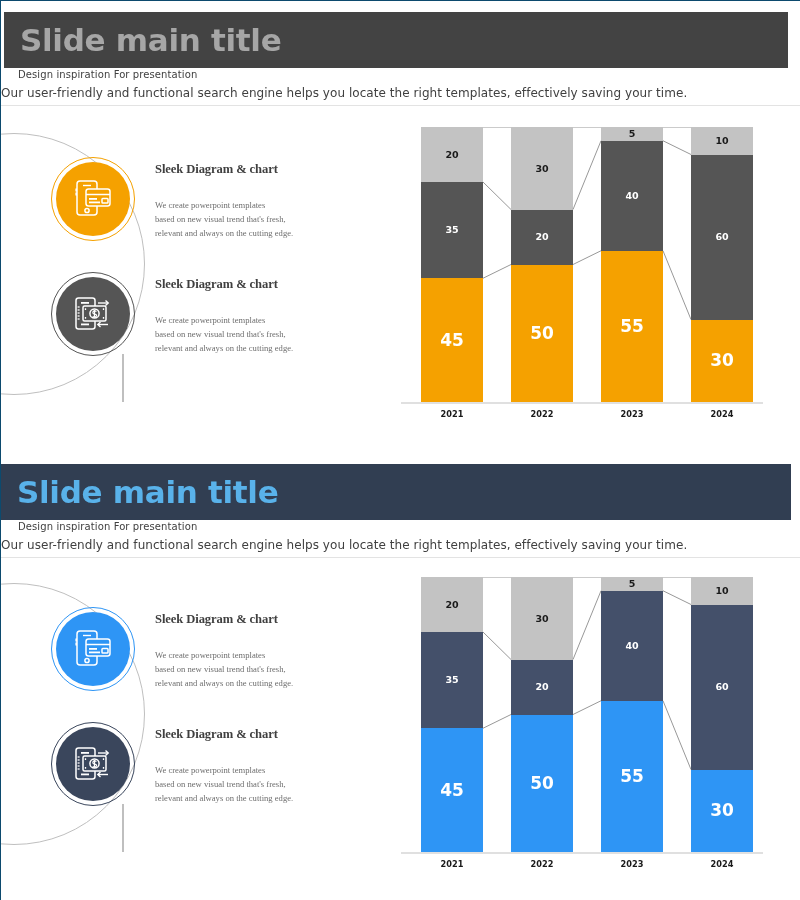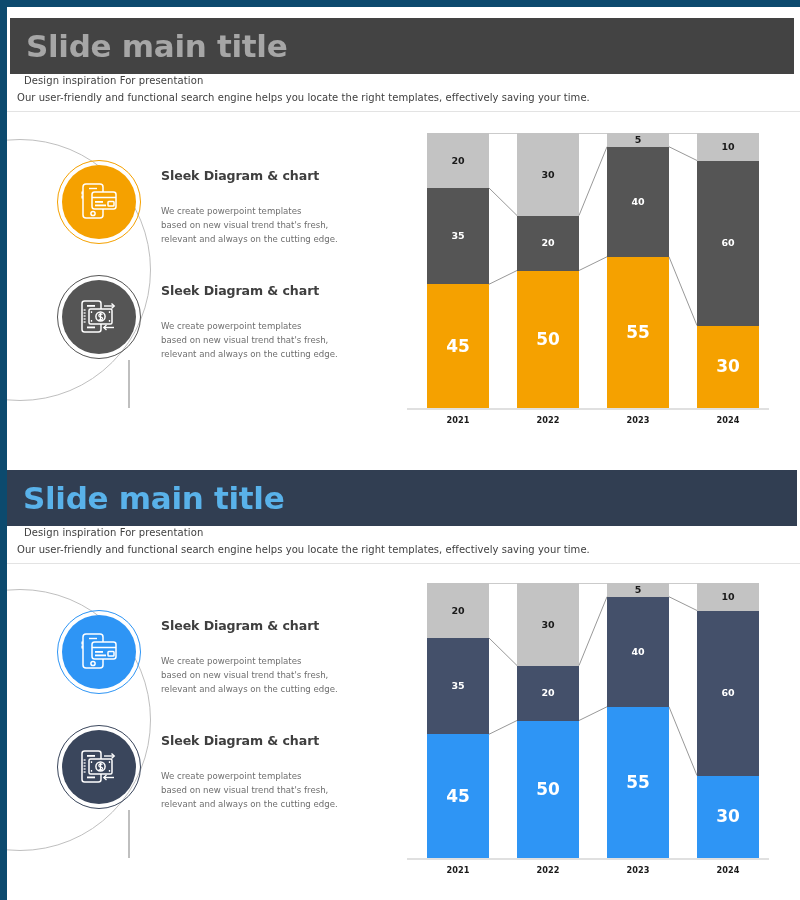--- a/index.html
+++ b/index.html
@@ -1,57 +1,57 @@
 <!DOCTYPE html>
 <html><head>
 <meta charset="utf-8">
 <style>
   html,body{margin:0;padding:0;background:#ffffff;}
   body{
     width:800px;height:900px;overflow:hidden;
     font-family:"DejaVu Sans","Liberation Sans",sans-serif;
     -webkit-font-smoothing:antialiased;
   }
-  .page{position:relative;width:800px;height:900px;background:#e5e5e5;box-sizing:border-box;border:7px solid #0c4a6e;}
+  .page{position:relative;width:800px;height:900px;background:#e5e5e5;box-sizing:border-box;border:1px solid #0c4a6e;}
 
   
   .slide{position:absolute;left:0;width:800px;height:450px;overflow:hidden;background:#fff;}
   .slide-1{top:0;}
   .slide-2{top:450px;}
 
   
   .header-band{position:absolute;height:56px;display:flex;align-items:center;}
   .slide-1 .header-band{left:3px;top:11px;width:784px;background:#434343;}
   .slide-2 .header-band{left:0px;top:13px;width:790px;background:#313e52;}
   .slide-title{
     font-size:31px;font-weight:bold;letter-spacing:-0.3px;
     padding-left:16px;line-height:1;white-space:nowrap;
   }
   .slide-1 .slide-title{color:#a6a6a6;}
   .slide-2 .slide-title{color:#59b2ea;}
 
   
   .subhead{position:absolute;left:17px;font-size:10px;color:#404040;letter-spacing:0.1px;white-space:nowrap;}
-  .subtext{position:absolute;left:10px;font-size:10px;color:#404040;letter-spacing:0.05px;white-space:nowrap;}
+  .subtext{position:absolute;left:0;font-size:12px;color:#404040;letter-spacing:0.05px;white-space:nowrap;}
   .slide-1 .subhead{top:68px;}
   .slide-1 .subtext{top:85px;}
   .slide-2 .subhead{top:70px;}
   .slide-2 .subtext{top:87px;}
 
   .rule{position:absolute;left:0;width:800px;height:1px;background:#e3e3e3;}
   .slide-1 .rule{top:104px;}
   .slide-2 .rule{top:106px;}
 
   
   .features{position:absolute;left:0;top:112px;width:380px;height:320px;}
   .deco-arc{position:absolute;left:-118px;top:20px;width:260px;height:260px;
             border:1.4px solid #bfbfbf;border-radius:50%;}
   .connector{position:absolute;left:121px;top:241px;width:2px;height:48px;background:#bfbfbf;}
 
-  .feature{position:absolute;display:flex;align-items:center;}
+  .feature{position:absolute;display:flex;align-items:flex-end;font-family:Liberation Serif, serif;}
   .feature-1{left:50px;top:38px;}
   .feature-2{left:50px;top:153px;}
 
   .badge{position:relative;width:84px;height:84px;flex:0 0 84px;}
   .badge .ring{position:absolute;inset:0;border-radius:50%;border:1.6px solid currentColor;}
   .badge .disc{position:absolute;left:5px;top:5px;right:5px;bottom:5px;border-radius:50%;
                background:currentColor;display:flex;align-items:center;justify-content:center;}
   .badge svg{display:block;}
 
   .feat-text{margin-left:20px;padding-top:12px;width:200px;}

